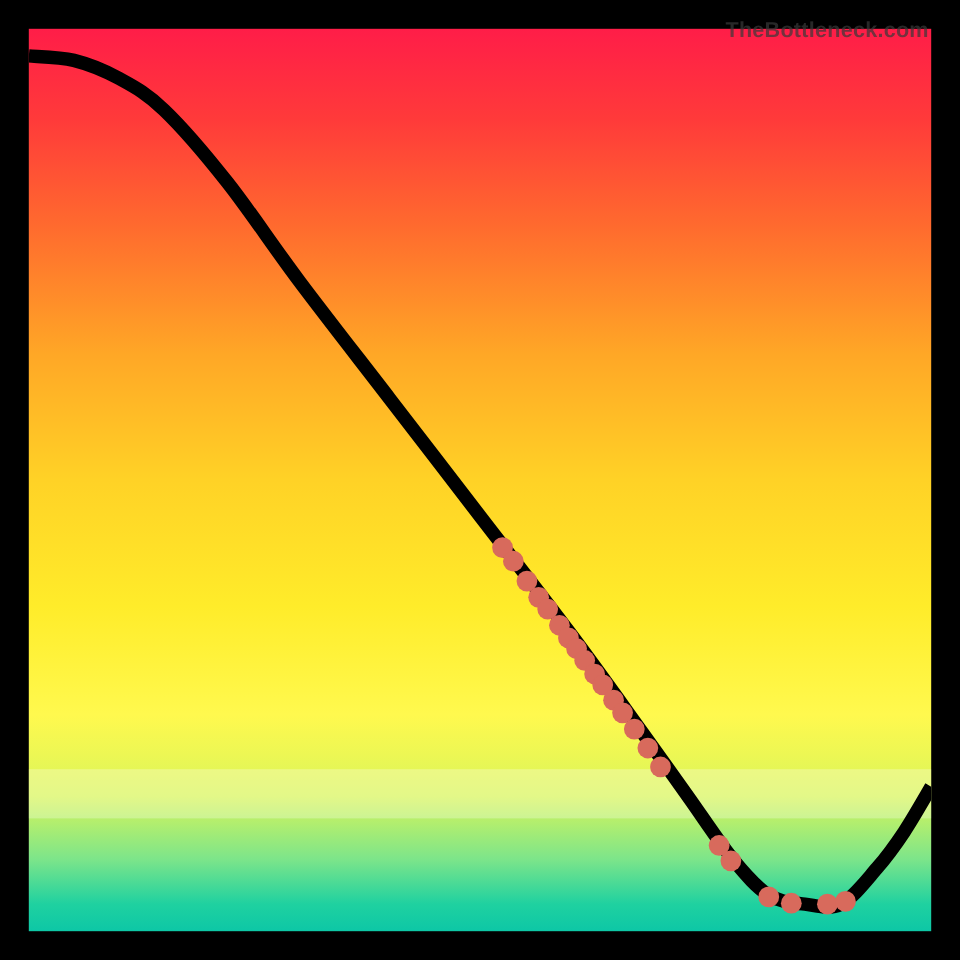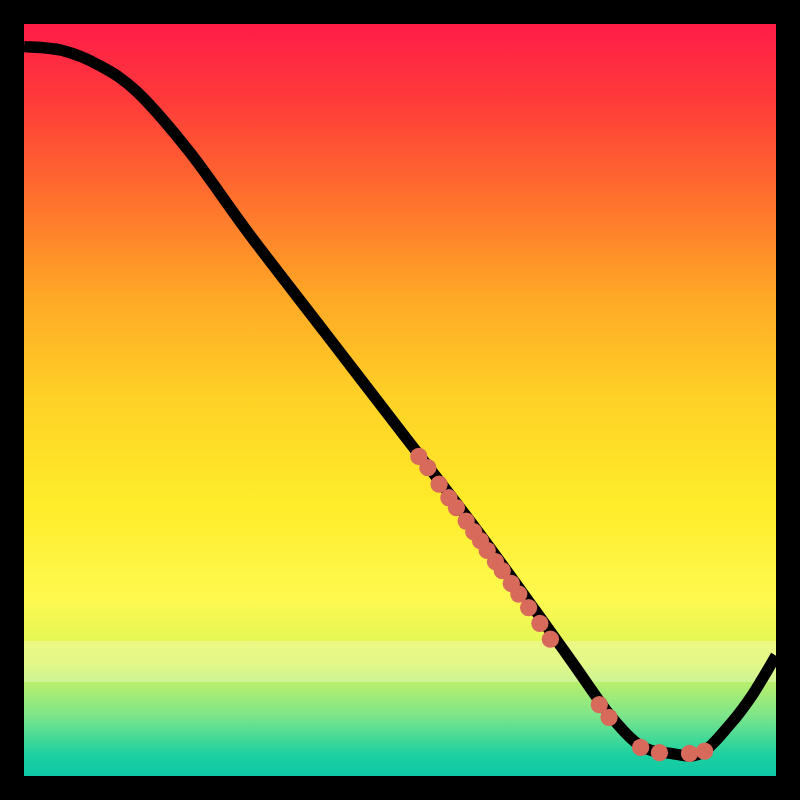--- a/index.html
+++ b/index.html
@@ -72,13 +72,14 @@
         <circle cx="68.6" cy="79.7" r="1.15" class="marker"></circle>
         <circle cx="70" cy="81.8" r="1.15" class="marker"></circle>
         <circle cx="76.5" cy="90.5" r="1.15" class="marker"></circle>
         <circle cx="77.8" cy="92.2" r="1.15" class="marker"></circle>
         <circle cx="82" cy="96.2" r="1.15" class="marker"></circle>
         <circle cx="84.5" cy="96.9" r="1.15" class="marker"></circle>
         <circle cx="88.5" cy="97" r="1.15" class="marker"></circle>
         <circle cx="90.5" cy="96.7" r="1.15" class="marker"></circle>
       </g>
   </svg>
+  <div id="watermark">TheBottleneck.com</div>
 </div>
 
 </body></html>

